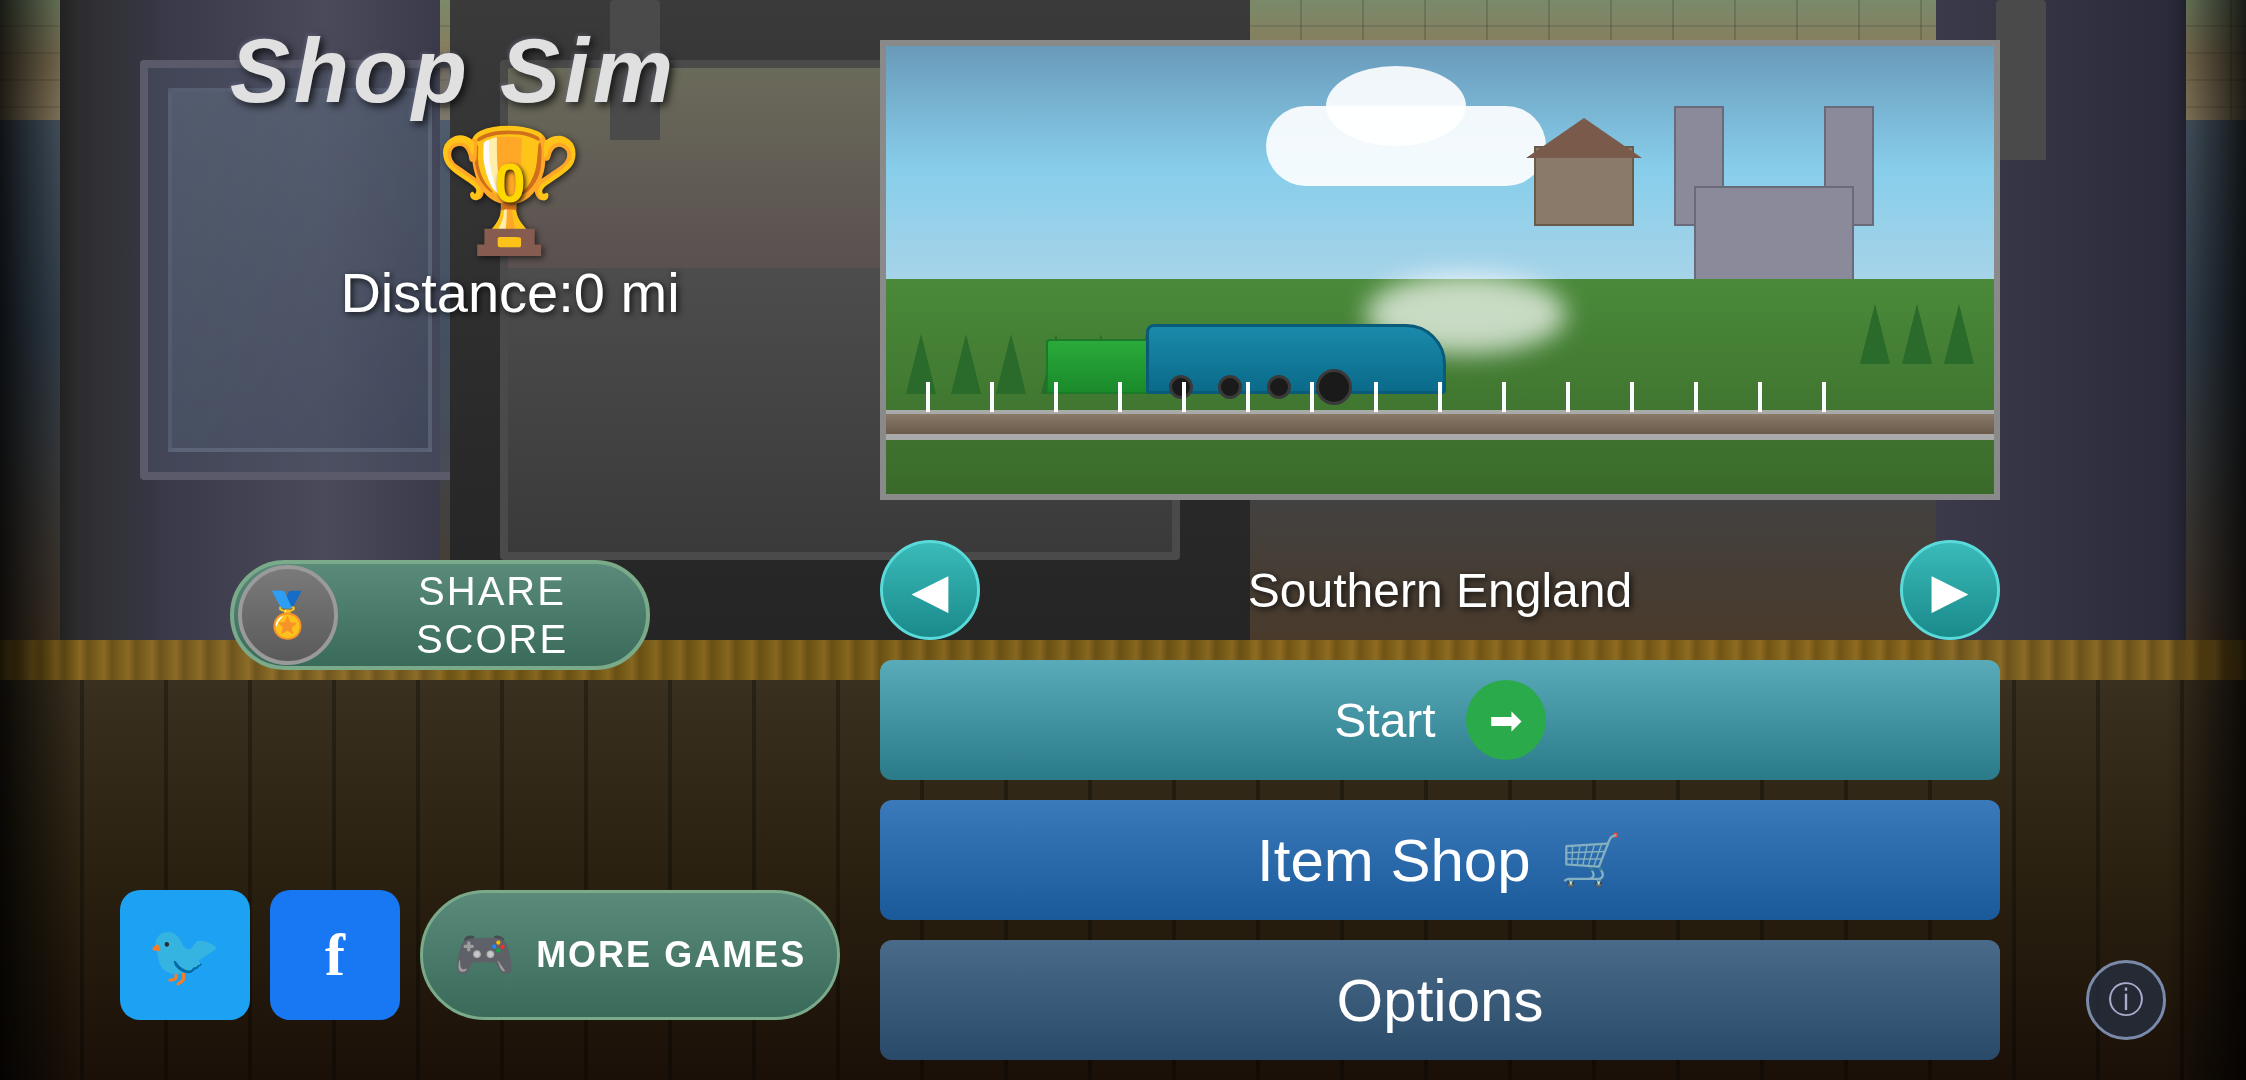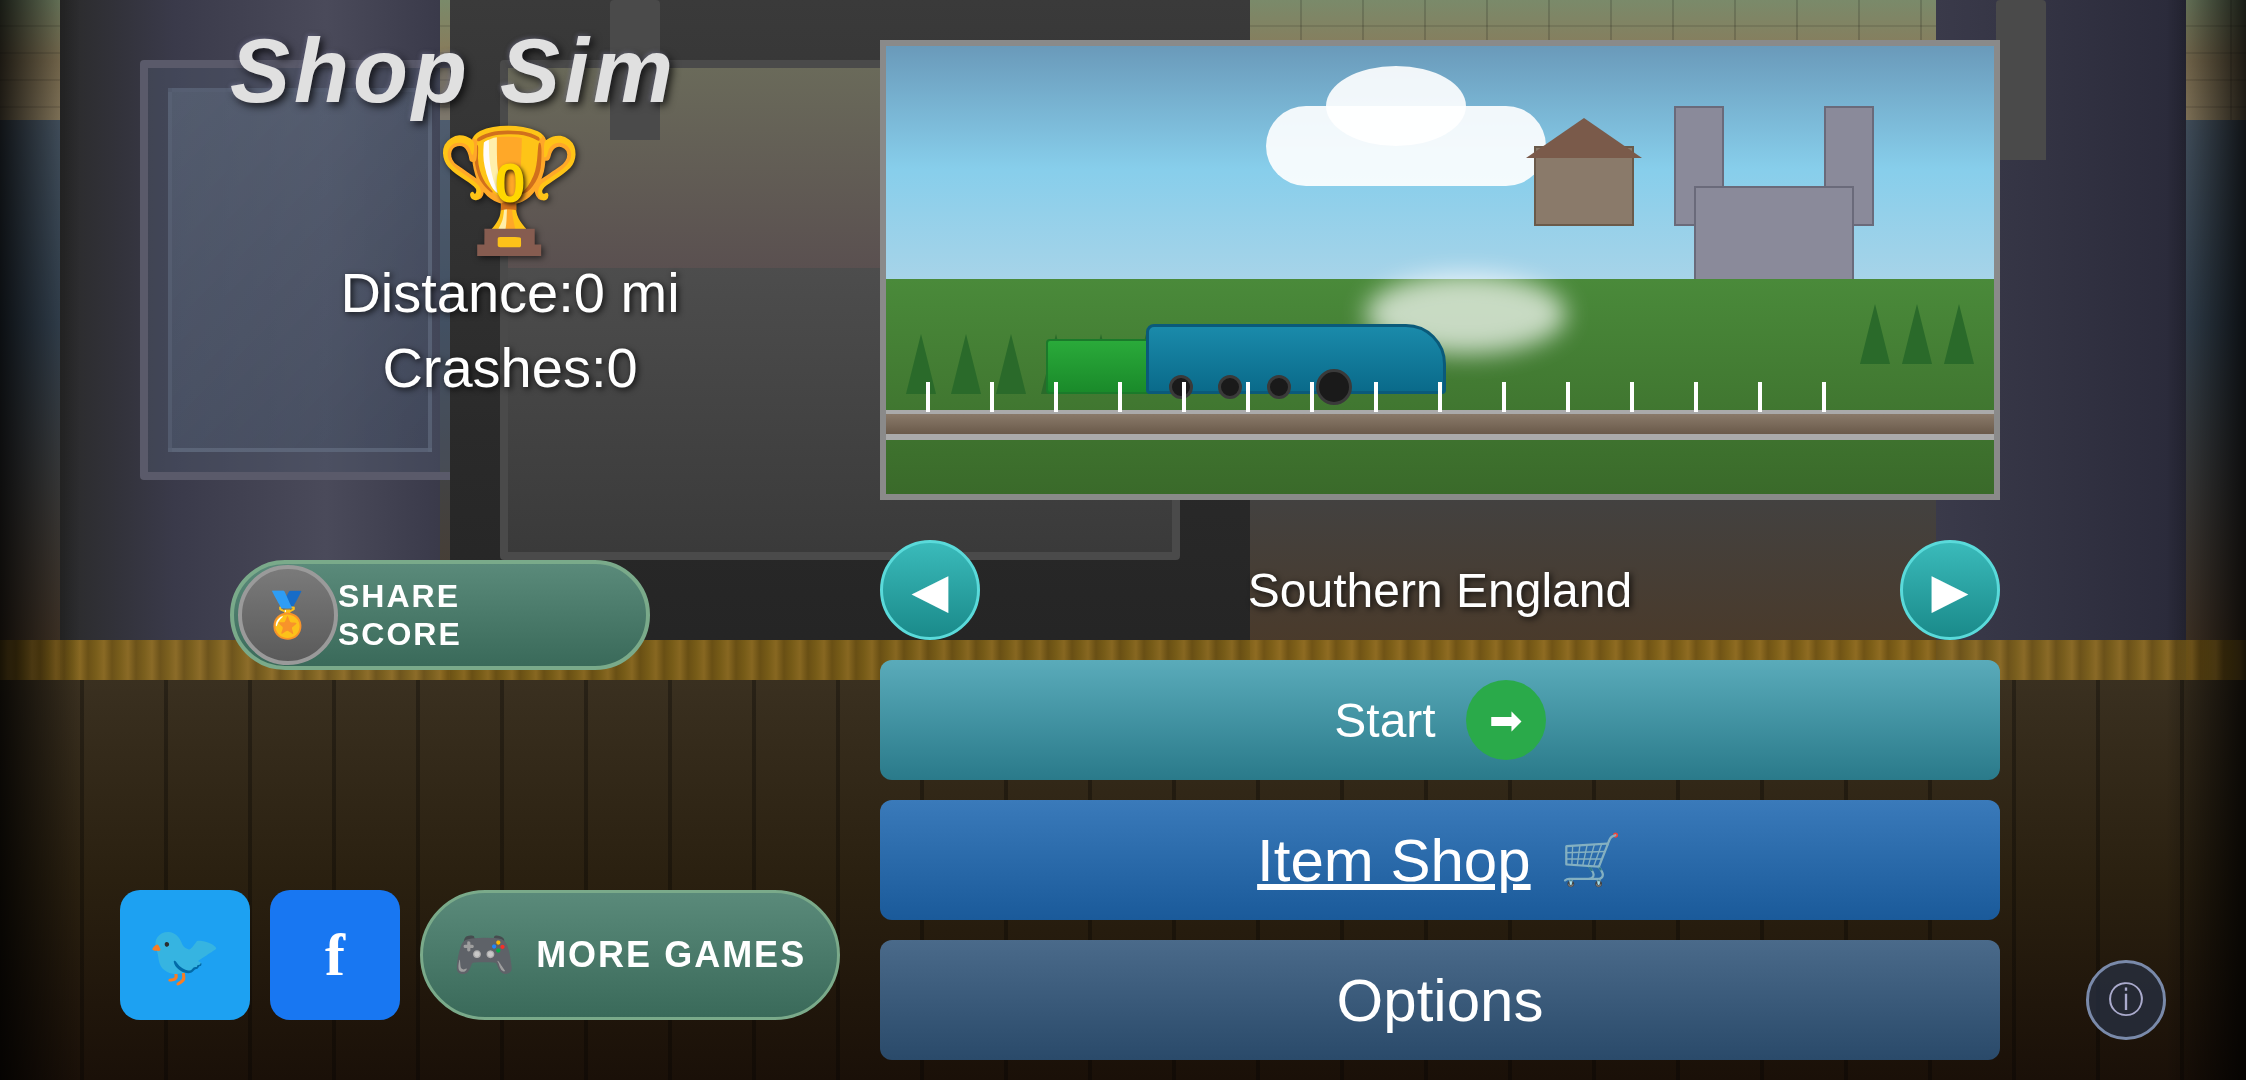--- a/index.html
+++ b/index.html
@@ -234,22 +234,23 @@
       border: 4px solid #9a9a9a;
       display: flex;
       align-items: center;
       justify-content: center;
       margin-left: 4px;
       flex-shrink: 0;
     }
 
     .share-score-text {
       flex: 1;
-      font-size: 32px;
-      font-weight: bold;
+      text-align: center;
+      font-size: 40px;
+      font-weight: normal;
       color: #ffffff;
       text-transform: uppercase;
       letter-spacing: 2px;
       line-height: 1.2;
     }
 
     
     .social-area {
       position: absolute;
       bottom: 60px;
@@ -584,21 +585,20 @@
       align-items: center;
       justify-content: center;
       cursor: pointer;
       gap: 30px;
     }
 
     .item-shop-text {
       font-size: 60px;
       color: white;
       font-weight: 300;
-      text-decoration: underline;
     }
 
     .cart-icon {
       font-size: 50px;
       color: white;
     }
 
     .options-btn {
       height: 120px;
       background: linear-gradient(180deg, #4a6a8a 0%, #2a4a6a 100%);
@@ -713,21 +713,20 @@
 <div class="right-shadow"></div>
 
 <div class="game-title">Shop Sim</div>
 
 <div class="stats-area">
   <div style="position:relative; display:inline-block; width:200px;">
     <span class="trophy-icon">🏆</span>
     <span class="trophy-count">0</span>
   </div>
   <span class="stat-text">Distance:0 mi</span>
-  <span class="stat-text">Crashes:0</span>
 </div>
 
 <div class="share-score-btn">
   <div class="share-score-icon">
     <span style="font-size:44px; color:#3a6a5a;">🏅</span>
   </div>
   <div class="share-score-text">
     <span>SHARE</span><br>
     <span>SCORE</span>
   </div>

